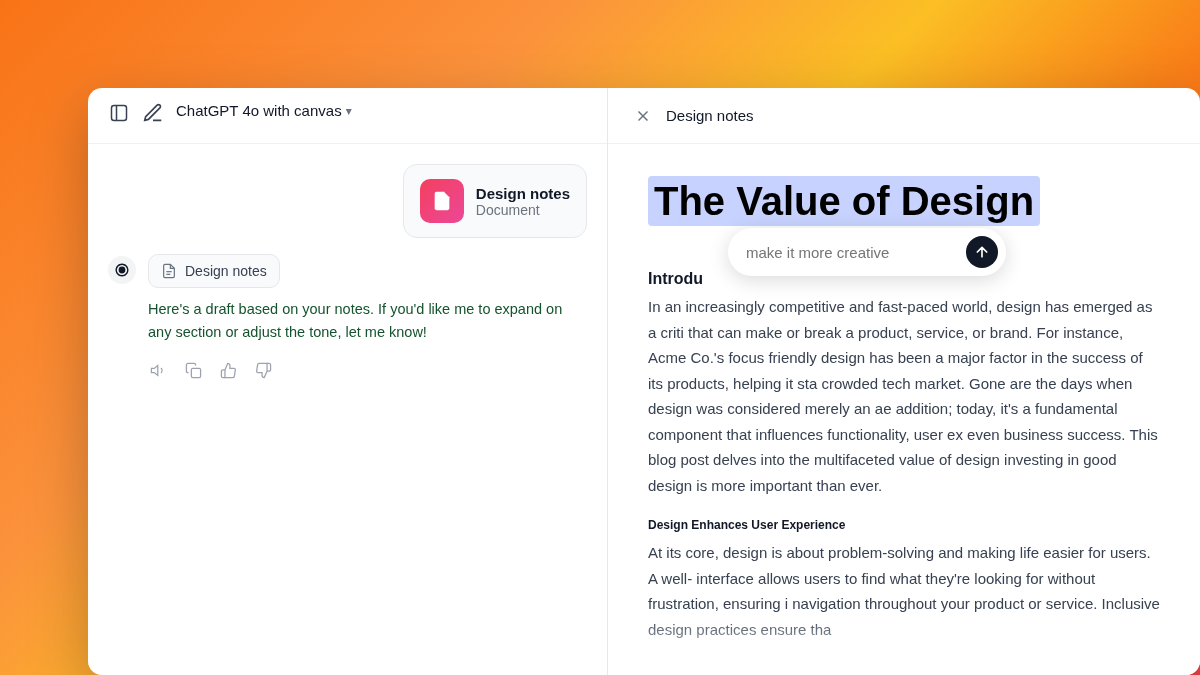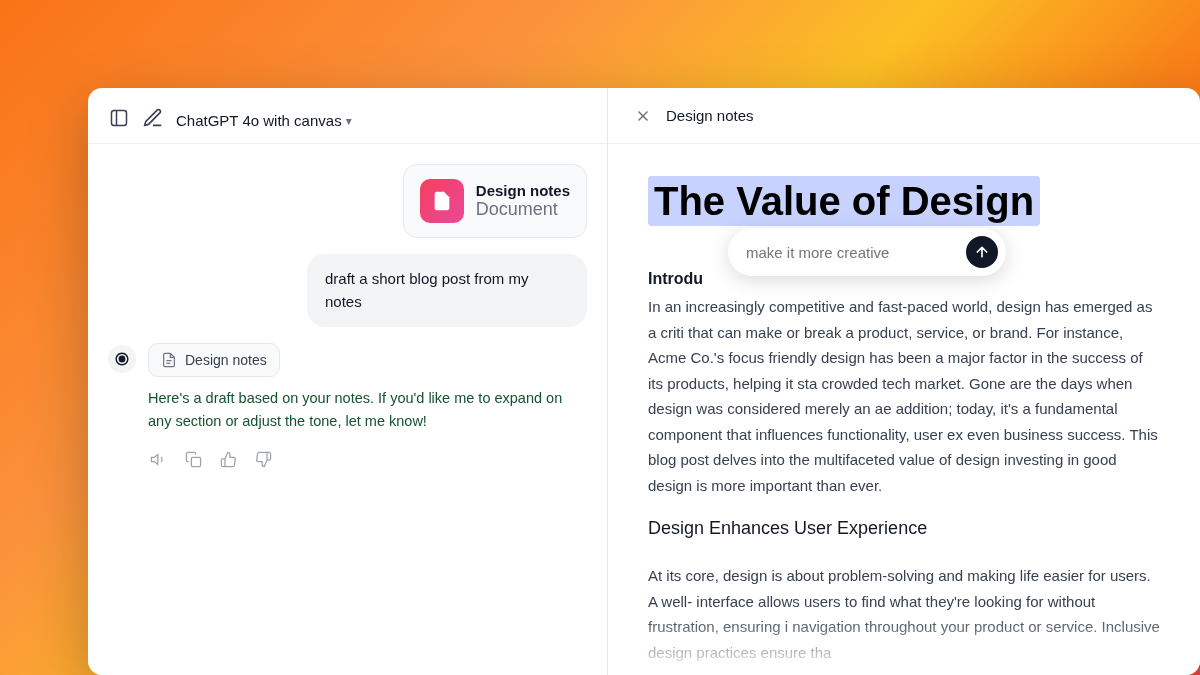--- a/index.html
+++ b/index.html
@@ -40,21 +40,21 @@
       flex-shrink: 0;
       background: #ffffff;
       display: flex;
       flex-direction: column;
       border-right: 1px solid #e5e7eb;
     }
 
     
     .chat-header {
       display: flex;
-      align-items: flex-end;
+      align-items: flex-start;
       gap: 12px;
       padding: 14px 20px;
       border-bottom: 1px solid #f0f0f0;
       height: 56px;
     }
 
     .header-icon {
       width: 22px;
       height: 22px;
       cursor: pointer;
@@ -140,21 +140,21 @@
       flex-direction: column;
     }
 
     .doc-name {
       font-size: 15px;
       font-weight: 600;
       color: #111827;
     }
 
     .doc-type {
-      font-size: 18px;
+      font-size: 14px;
       color: #6b7280;
     }
 
     
     .user-message {
       background: #f3f4f6;
       border-radius: 18px;
       padding: 14px 18px;
       align-self: flex-end;
       max-width: 280px;
@@ -331,24 +331,24 @@
       flex-shrink: 0;
     }
 
     .inline-edit-send svg {
       width: 16px;
       height: 16px;
       fill: white;
     }
 
     .article-section-title {
-      font-size: 18px;
-      font-weight: 400;
+      font-size: 12px;
+      font-weight: 700;
       color: #111827;
-      margin-bottom: 24px;
+      margin-bottom: 8px;
     }
 
     .article-intro-label {
       font-size: 16px;
       font-weight: 700;
       color: #111827;
       margin-bottom: 6px;
       margin-top: 12px;
     }
 
@@ -407,23 +407,20 @@
             <line x1="8" y1="13" x2="16" y2="13" stroke="rgba(255,255,255,0.8)" stroke-width="1.5"></line>
             <line x1="8" y1="17" x2="14" y2="17" stroke="rgba(255,255,255,0.8)" stroke-width="1.5"></line>
           </svg>
         </div>
         <div class="doc-info">
           <span class="doc-name">Design notes</span>
           <span class="doc-type">Document</span>
         </div>
       </div>
 
-      <div class="user-message">
-        <span>draft a short blog post from my notes</span>
-      </div>
 
       <div class="ai-response">
         <div class="ai-avatar">
           <svg viewBox="0 0 41 41" fill="none" xmlns="http://www.w3.org/2000/svg">
             <circle cx="20.5" cy="20.5" r="20.5" fill="#f3f4f6"></circle>
             <path d="M20.5 11c-5.247 0-9.5 4.253-9.5 9.5S15.253 30 20.5 30 30 25.747 30 20.5 25.747 11 20.5 11zm0 2a7.5 7.5 0 1 1 0 15 7.5 7.5 0 0 1 0-15zm0 2.5a5 5 0 1 0 0 10 5 5 0 0 0 0-10z" fill="#111827"></path>
             <circle cx="20.5" cy="20.5" r="2.5" fill="#111827"></circle>
           </svg>
         </div>
         <div class="ai-content">

